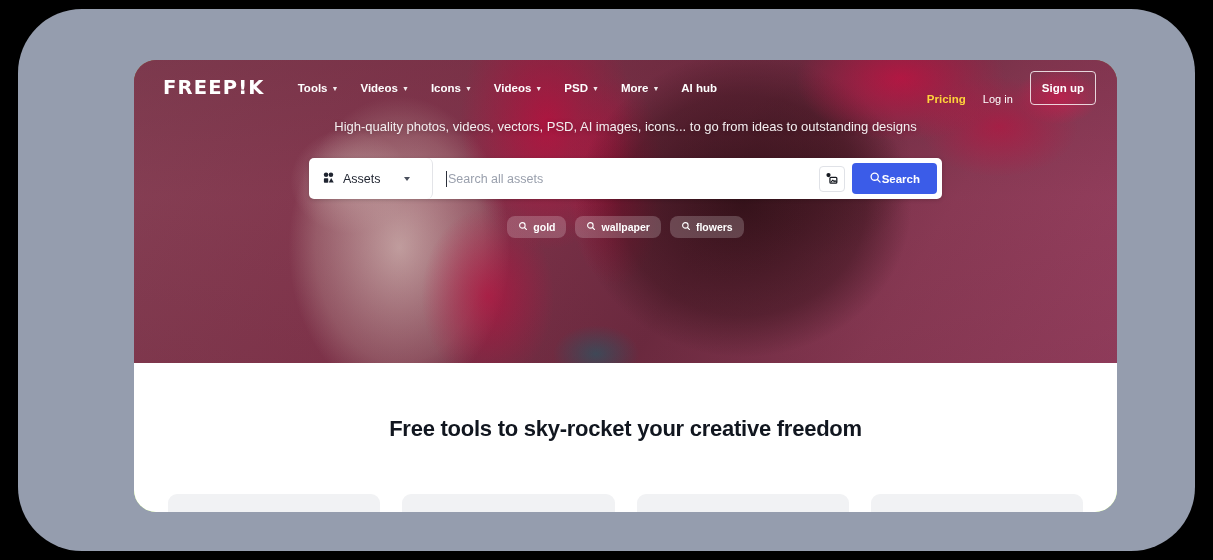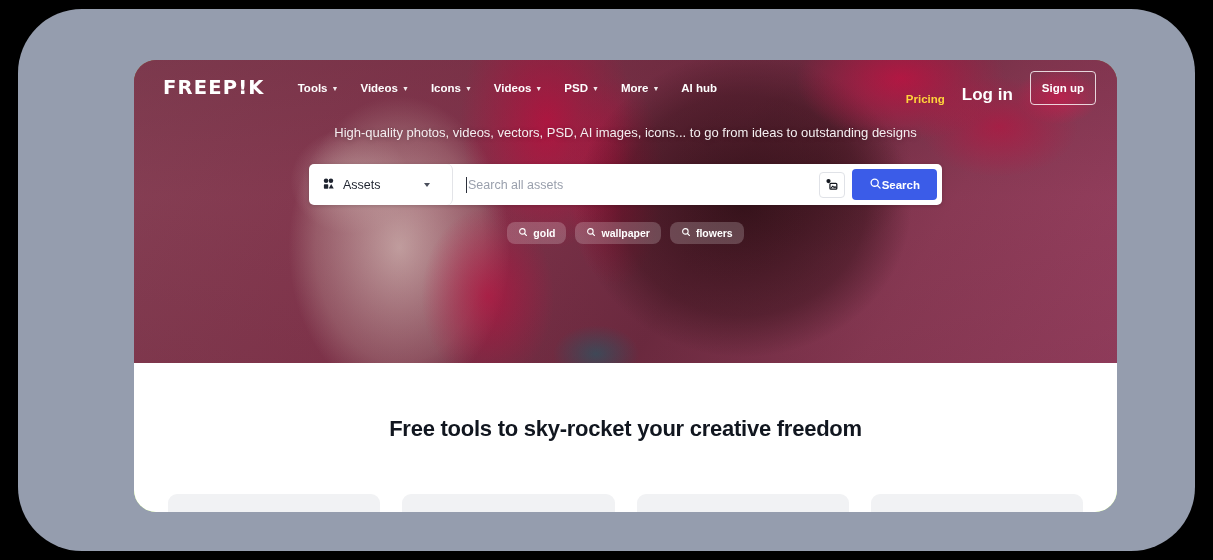--- a/index.html
+++ b/index.html
@@ -112,22 +112,22 @@
   }
   #pricing-link {
     color: #ffd43b;
     font-size: 11.5px;
     font-weight: 700;
     cursor: pointer;
     white-space: nowrap;
   }
   #login-link {
     color: #ffffff;
-    font-size: 17px;
-    font-weight: 700;
+    font-size: 11px;
+    font-weight: 400;
     cursor: pointer;
     white-space: nowrap;
   }
   #signup-button {
     color: #ffffff;
     font-size: 11.5px;
     font-weight: 700;
     border: 1px solid rgba(255,255,255,.8);
     border-radius: 4px;
     padding: 10px 11px;
@@ -139,42 +139,42 @@
   #hero-copy { position: relative; z-index: 5; text-align: center; }
   #hero-title {
     margin-top: 40px;
     color: #ffffff;
     font-size: 31px;
     font-weight: 700;
     letter-spacing: -.4px;
     text-shadow: 0 1px 6px rgba(0,0,0,.18);
   }
   #hero-subtitle {
-    margin-top: 10px;
+    margin-top: 4px;
     color: #f4eef0;
     font-size: 13px;
     font-weight: 400;
     text-shadow: 0 1px 5px rgba(0,0,0,.25);
   }
 
   
   #search-bar {
     position: relative;
     z-index: 5;
     margin: 24px auto 0;
     width: 633px;
     height: 41px;
     background: #ffffff;
     border-radius: 5px;
     display: flex;
     align-items: center;
     box-shadow: 0 1px 4px rgba(0,0,0,.18);
   }
   #assets-selector {
-    width: 144px;
+    width: 124px;
     height: 100%;
     display: flex;
     align-items: center;
     padding: 0 22px 0 13px;
     border-right: 1px solid #e3e4e8;
     cursor: pointer;
     border-radius: 6px;
   }
   #assets-label {
     flex: 1;

